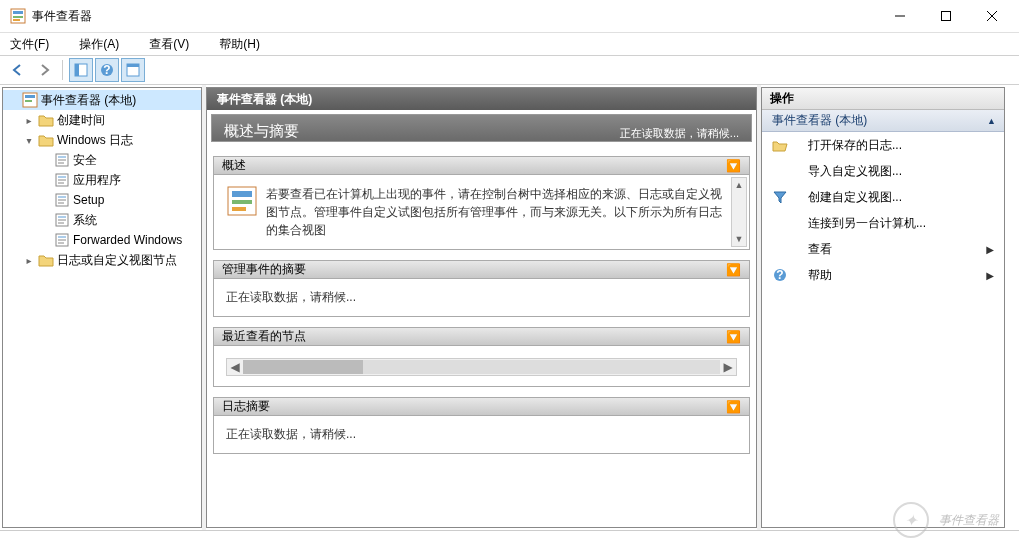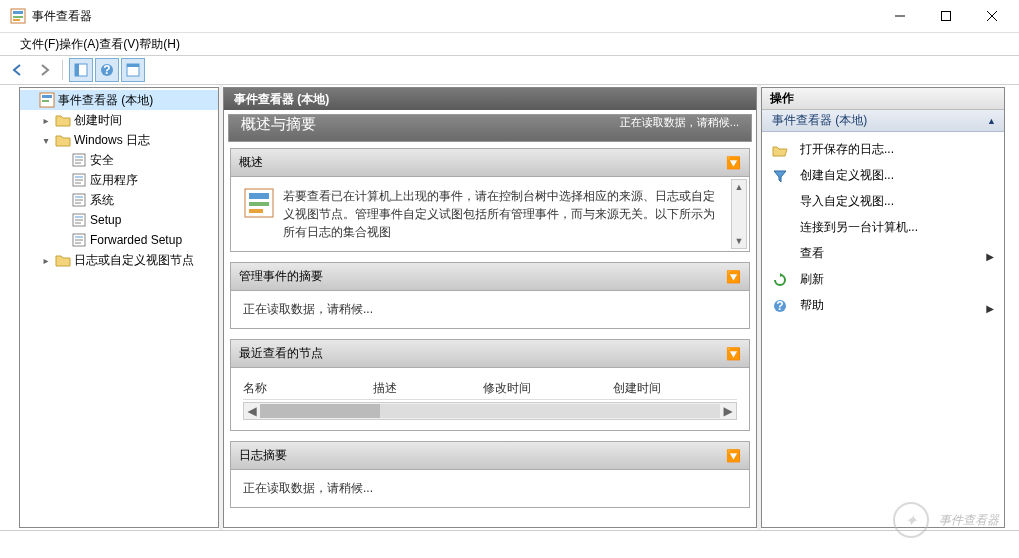--- a/index.html
+++ b/index.html
@@ -6,72 +6,72 @@
 body { background: #fff; width: 1019px; height: 558px; overflow: hidden; position: relative; }
 
 
 .titlebar { height: 30px; display: flex; align-items: center; padding: 16px 4px; border-bottom: 1px solid #e0e0e0; }
 .titlebar .app-icon { width: 16px; height: 16px; margin: 0 6px; }
 .titlebar .title { flex: 1; color: #000; }
 .titlebar .win-btns { display: flex; }
 .titlebar .win-btn { width: 46px; height: 30px; display: flex; align-items: center; justify-content: center; cursor: default; }
 
 
-.menubar { height: 22px; display: flex; align-items: center; padding: 0 20px; gap: 0; }
+.menubar { height: 22px; display: flex; align-items: center; padding: 0 10px; gap: 30px; }
 .menubar span { color: #000; cursor: default; }
 
 
 .toolbar { height: 30px; border-top: 1px solid #d0d0d0; border-bottom: 1px solid #d0d0d0; display: flex; align-items: center; padding: 0 6px; gap: 2px; background: #fff; }
 .tool-btn { width: 24px; height: 24px; display: flex; align-items: center; justify-content: center; border: 1px solid transparent; }
 .tool-btn.boxed { border: 1px solid #7aaed6; background: #d6e8f7; }
 .tool-sep { width: 1px; height: 20px; background: #ccc; margin: 0 4px; }
 
 
-.main { display: flex; height: 446px; border-bottom: 1px solid #ccc; padding-left: 17px; }
+.main { display: flex; height: 446px; border-bottom: 1px solid #ccc; }
 .col-sep { width: 4px; background: #f0f0f0; cursor: ew-resize; }
 
 
 .tree-panel { width: 200px; border: 1px solid #888; background: #fff; overflow: auto; margin: 2px 0 2px 2px; }
 .tree { padding: 2px 0; }
 .tree-row { display: flex; align-items: center; height: 20px; padding-left: 4px; white-space: nowrap; cursor: default; }
 .tree-row .exp { width: 12px; text-align: center; color: #666; font-size: 10px; }
 .tree-row .ticon { width: 16px; height: 16px; margin: 0 3px; display: flex; align-items: center; justify-content: center; }
 .tree-row.selected { background: #cde8ff; }
 .tree-row.l1 { padding-left: 20px; }
 .tree-row.l2 { padding-left: 36px; }
 
 
 .center-panel { flex: 1; border: 1px solid #888; margin: 2px 0; background: #fff; display: flex; flex-direction: column; overflow: hidden; }
 .center-header { height: 22px; background: linear-gradient(#7a7a7a, #5a5a5a); color: #fff; display: flex; align-items: center; padding: 0 10px; font-weight: bold; }
-.center-sub { height: 28px; background: linear-gradient(#888, #6a6a6a); color: #fff; display: flex; align-items: flex-start; padding: 0 12px; margin: 4px 4px 0 4px; border: 1px solid #999; }
+.center-sub { height: 28px; background: linear-gradient(#888, #6a6a6a); color: #fff; display: flex; align-items: flex-end; padding: 0 12px; margin: 4px 4px 8px 4px; border: 1px solid #999; }
 .center-sub .sub-title { font-size: 15px; flex: 1; }
 .center-sub .sub-status { font-size: 11px; }
 .center-body { flex: 1; overflow-y: auto; padding: 6px; }
 .section { border: 1px solid #aaa; margin-bottom: 10px; }
-.section-title { height: 28px; background: linear-gradient(#e8e8e8, #c8c8c8); border-bottom: 1px solid #aaa; display: flex; align-items: center; padding: 0 8px; position: relative; }
+.section-title { height: 18px; background: linear-gradient(#e8e8e8, #c8c8c8); border-bottom: 1px solid #aaa; display: flex; align-items: center; padding: 0 8px; position: relative; }
 .section-title .chev { position: absolute; right: 8px; color: #555; }
 .section-body { padding: 10px 12px; color: #333; position: relative; min-height: 36px; }
 .desc-row { display: flex; align-items: flex-start; gap: 8px; }
 .desc-icon { width: 32px; height: 32px; flex-shrink: 0; }
 .desc-text { line-height: 1.5; }
 .node-table .thead { display: flex; border-bottom: 1px solid #ddd; padding: 2px 0; }
 .node-table .thead span { color: #333; }
 .node-table .hscroll { height: 18px; display: flex; align-items: center; background: #f0f0f0; border: 1px solid #ccc; margin-top: 2px; }
 .node-table .hscroll .arrow { width: 16px; text-align: center; color: #666; cursor: default; }
 .node-table .hscroll .track { flex: 1; height: 14px; background: #ddd; position: relative; }
 .node-table .hscroll .thumb { position: absolute; left: 0; top: 0; bottom: 0; width: 120px; background: #bbb; }
 .section .vscroll { position: absolute; right: 2px; top: 2px; bottom: 2px; width: 16px; background: #f0f0f0; border: 1px solid #ccc; }
 .section .vscroll .arrow { height: 14px; text-align: center; color: #666; font-size: 9px; line-height: 14px; }
 
 
 .actions-panel { width: 244px; border: 1px solid #888; margin: 2px 14px 2px 0; background: #fff; display: flex; flex-direction: column; }
 .actions-header { height: 22px; background: linear-gradient(#f5f5f5, #e0e0e0); border-bottom: 1px solid #bbb; display: flex; align-items: center; padding: 0 8px; font-weight: bold; }
 .actions-group-title { height: 22px; background: linear-gradient(#eaeef5, #d5dde8); border-bottom: 1px solid #b0bcd0; display: flex; align-items: center; padding: 0 10px; color: #1a3e6e; position: relative; }
 .actions-group-title .chev { position: absolute; right: 8px; color: #1a3e6e; font-size: 9px; }
-.action-item { height: 26px; display: flex; align-items: flex-end; padding: 0 10px; gap: 12px; cursor: default; position: relative; }
+.action-item { height: 26px; display: flex; align-items: center; padding: 0 10px; gap: 20px; cursor: default; position: relative; }
 .action-item .aicon { width: 16px; height: 16px; display: flex; align-items: center; justify-content: center; }
 .action-item .arrow-r { position: absolute; right: 10px; color: #333; font-size: 10px; }
 
 
 .bottombar { height: 28px; background: #fff; }
 
 
 .watermark { position: absolute; right: 20px; bottom: 20px; display: flex; align-items: center; gap: 10px; opacity: 0.55; color: #888; font-size: 20px; font-style: italic; }
 .wm-icon { width: 36px; height: 36px; border-radius: 50%; border: 2px solid #bbb; display: flex; align-items: center; justify-content: center; color: #bbb; font-size: 16px; }
 
@@ -210,45 +210,45 @@
       <div class="tree-row l2">
         <span class="exp"></span>
         <span class="ticon">
             <svg width="16" height="16">
               <rect x="2" y="2" width="12" height="12" fill="#fff" stroke="#888"></rect>
               <line x1="4" y1="5" x2="12" y2="5" stroke="#5a9bd5"></line>
               <line x1="4" y1="8" x2="12" y2="8" stroke="#888"></line>
               <line x1="4" y1="11" x2="10" y2="11" stroke="#888"></line>
             </svg>
           </span>
+        <span>Setup</span>
+      </div>
+      <div class="tree-row l2">
+        <span class="exp"></span>
+        <span class="ticon">
+            <svg width="16" height="16">
+              <rect x="2" y="2" width="12" height="12" fill="#fff" stroke="#888"></rect>
+              <line x1="4" y1="5" x2="12" y2="5" stroke="#5a9bd5"></line>
+              <line x1="4" y1="8" x2="12" y2="8" stroke="#888"></line>
+              <line x1="4" y1="11" x2="10" y2="11" stroke="#888"></line>
+            </svg>
+          </span>
         <span>系统</span>
       </div>
       <div class="tree-row l2">
         <span class="exp"></span>
         <span class="ticon">
             <svg width="16" height="16">
               <rect x="2" y="2" width="12" height="12" fill="#fff" stroke="#888"></rect>
               <line x1="4" y1="5" x2="12" y2="5" stroke="#5a9bd5"></line>
               <line x1="4" y1="8" x2="12" y2="8" stroke="#888"></line>
               <line x1="4" y1="11" x2="10" y2="11" stroke="#888"></line>
             </svg>
           </span>
-        <span>Setup</span>
-      </div>
-      <div class="tree-row l2">
-        <span class="exp"></span>
-        <span class="ticon">
-            <svg width="16" height="16">
-              <rect x="2" y="2" width="12" height="12" fill="#fff" stroke="#888"></rect>
-              <line x1="4" y1="5" x2="12" y2="5" stroke="#5a9bd5"></line>
-              <line x1="4" y1="8" x2="12" y2="8" stroke="#888"></line>
-              <line x1="4" y1="11" x2="10" y2="11" stroke="#888"></line>
-            </svg>
-          </span>
-        <span>Forwarded Setup</span>
+        <span>Forwarded Windows</span>
       </div>
       <div class="tree-row l1">
         <span class="exp">▸</span>
         <span class="ticon">
             <svg width="16" height="16">
               <path d="M1 4 L6 4 L8 6 L15 6 L15 14 L1 14 Z" fill="#f3d47a" stroke="#c9a23a"></path>
             </svg>
           </span>
         <span>日志或自定义视图节点</span>
       </div>
@@ -300,26 +300,20 @@
           <span>正在读取数据，请稍候...</span>
         </div>
       </div>
 
       <div class="section">
         <div class="section-title">
           <span>最近查看的节点</span>
           <span class="chev">🔽</span>
         </div>
         <div class="section-body node-table">
-          <div class="thead">
-            <span style="width:130px;">名称</span>
-            <span style="width:110px;">描述</span>
-            <span style="width:130px;">修改时间</span>
-            <span style="width:110px;">创建时间</span>
-          </div>
           <div class="hscroll">
             <span class="arrow">◀</span>
             <div class="track">
                 <div class="thumb"></div>
               </div>
             <span class="arrow">▶</span>
           </div>
         </div>
       </div>
 
@@ -348,48 +342,39 @@
     </div>
     <div class="action-item">
       <span class="aicon">
           <svg width="16" height="16">
             <path d="M1 5 L5 5 L7 7 L15 7 L13 14 L1 14 Z" fill="#f3d47a" stroke="#c9a23a"></path>
           </svg>
         </span>
       <span>打开保存的日志...</span>
     </div>
     <div class="action-item">
+      <span class="aicon"></span>
+      <span>导入自定义视图...</span>
+    </div>
+    <div class="action-item">
       <span class="aicon">
           <svg width="16" height="16">
             <path d="M2 3 L14 3 L9 9 L9 14 L7 12 L7 9 Z" fill="#5a9bd5" stroke="#2d6aa3"></path>
           </svg>
         </span>
       <span>创建自定义视图...</span>
     </div>
     <div class="action-item">
       <span class="aicon"></span>
-      <span>导入自定义视图...</span>
-    </div>
-    <div class="action-item">
-      <span class="aicon"></span>
       <span>连接到另一台计算机...</span>
     </div>
     <div class="action-item">
       <span class="aicon"></span>
       <span>查看</span>
       <span class="arrow-r">▶</span>
-    </div>
-    <div class="action-item">
-      <span class="aicon">
-          <svg width="16" height="16">
-            <path d="M8 3 A5 5 0 1 1 3 8" fill="none" stroke="#3a9b3a" stroke-width="2"></path>
-            <path d="M8 1 L8 5 L11 3 Z" fill="#3a9b3a"></path>
-          </svg>
-        </span>
-      <span>刷新</span>
     </div>
     <div class="action-item">
       <span class="aicon">
           <svg width="16" height="16">
             <circle cx="8" cy="8" r="6" fill="#5a9bd5"></circle>
             <text x="8" y="12" text-anchor="middle" fill="#fff" font-size="10" font-weight="bold">?</text>
           </svg>
         </span>
       <span>帮助</span>
       <span class="arrow-r">▶</span>

